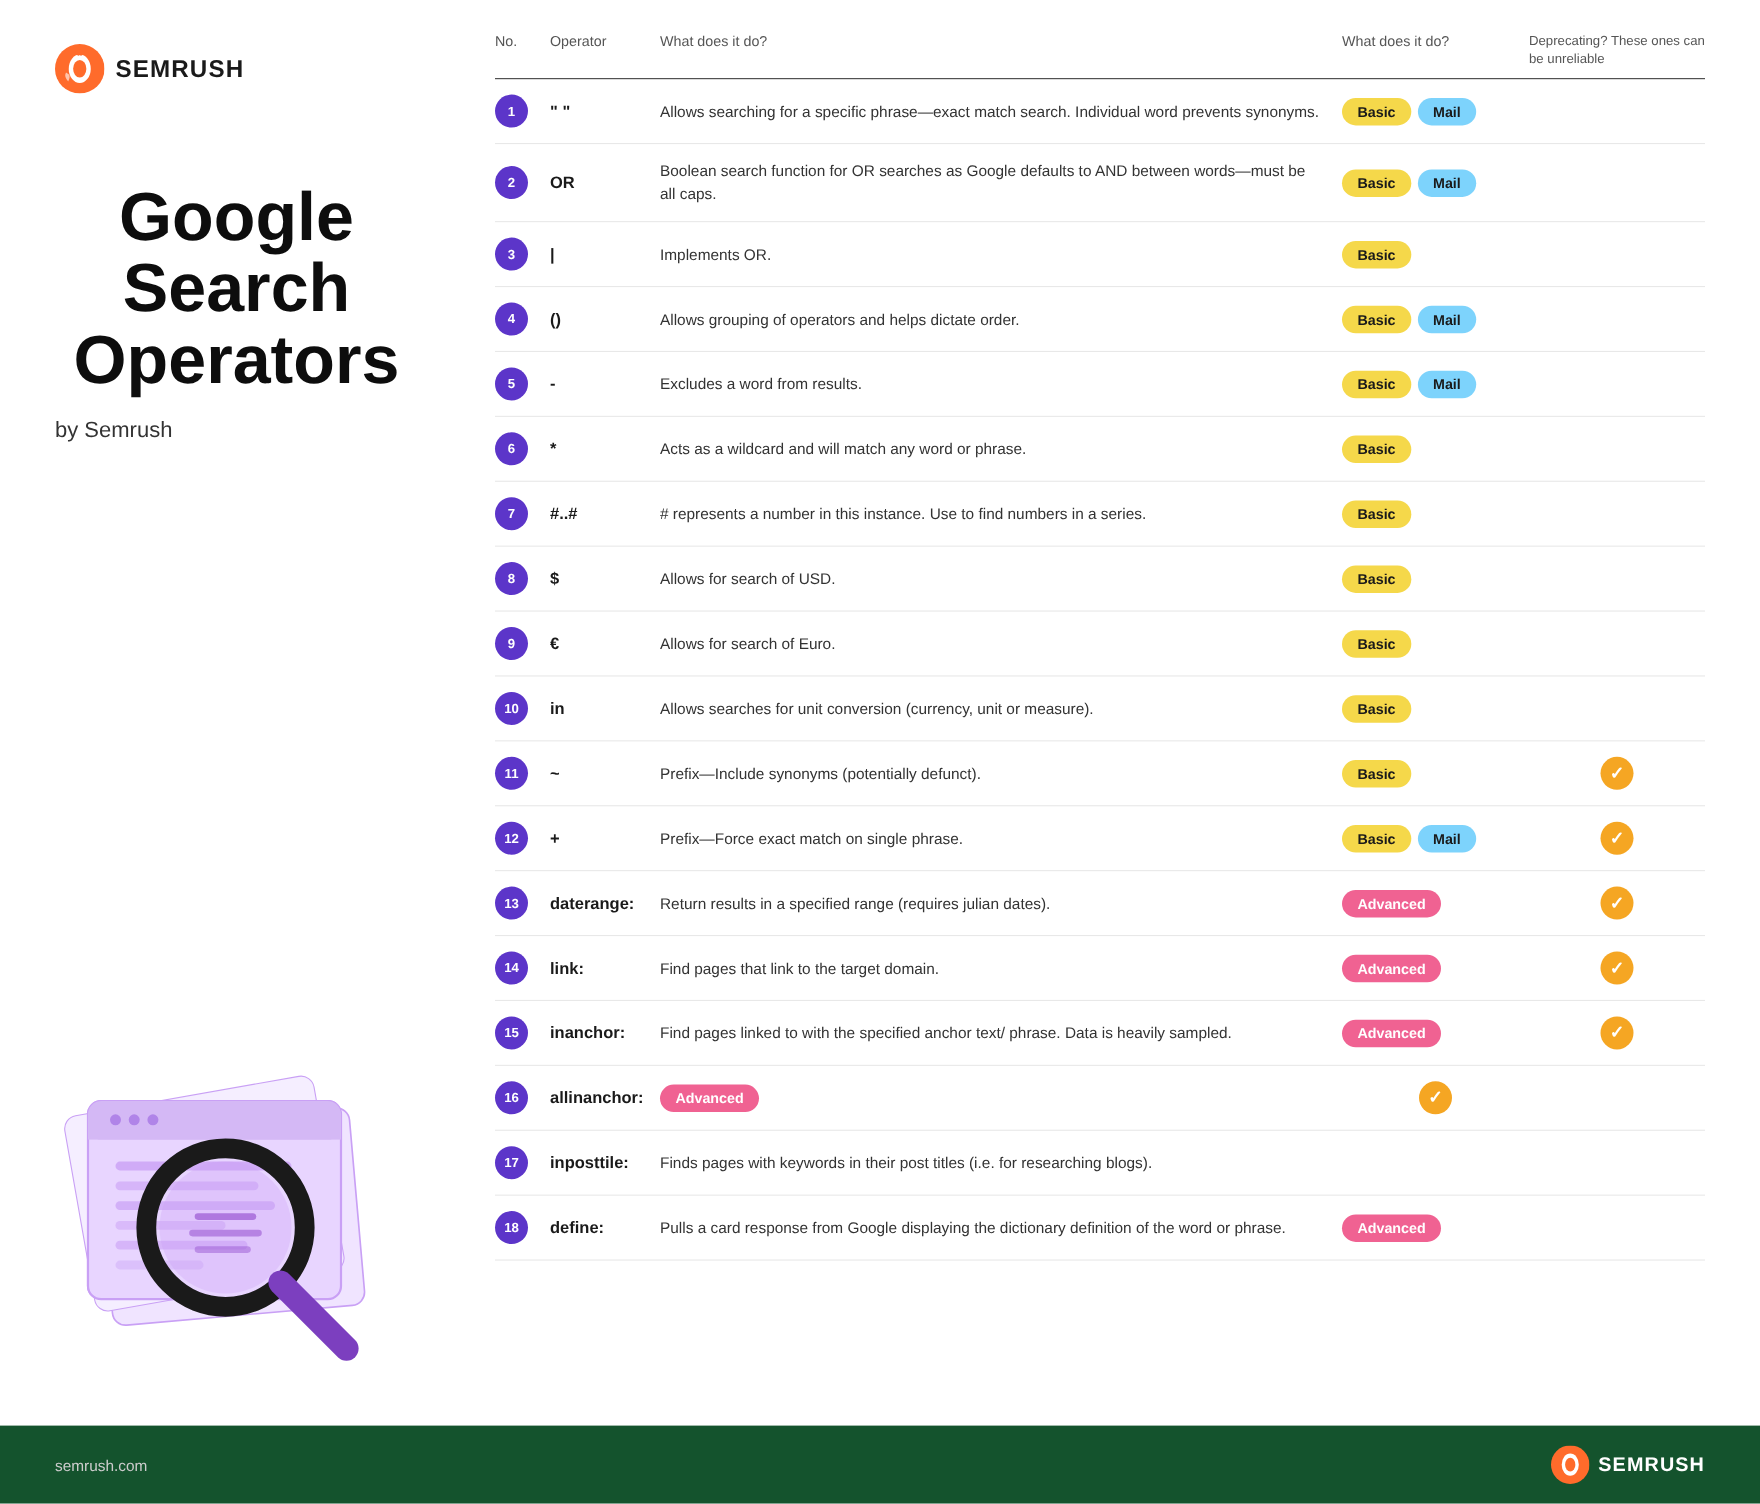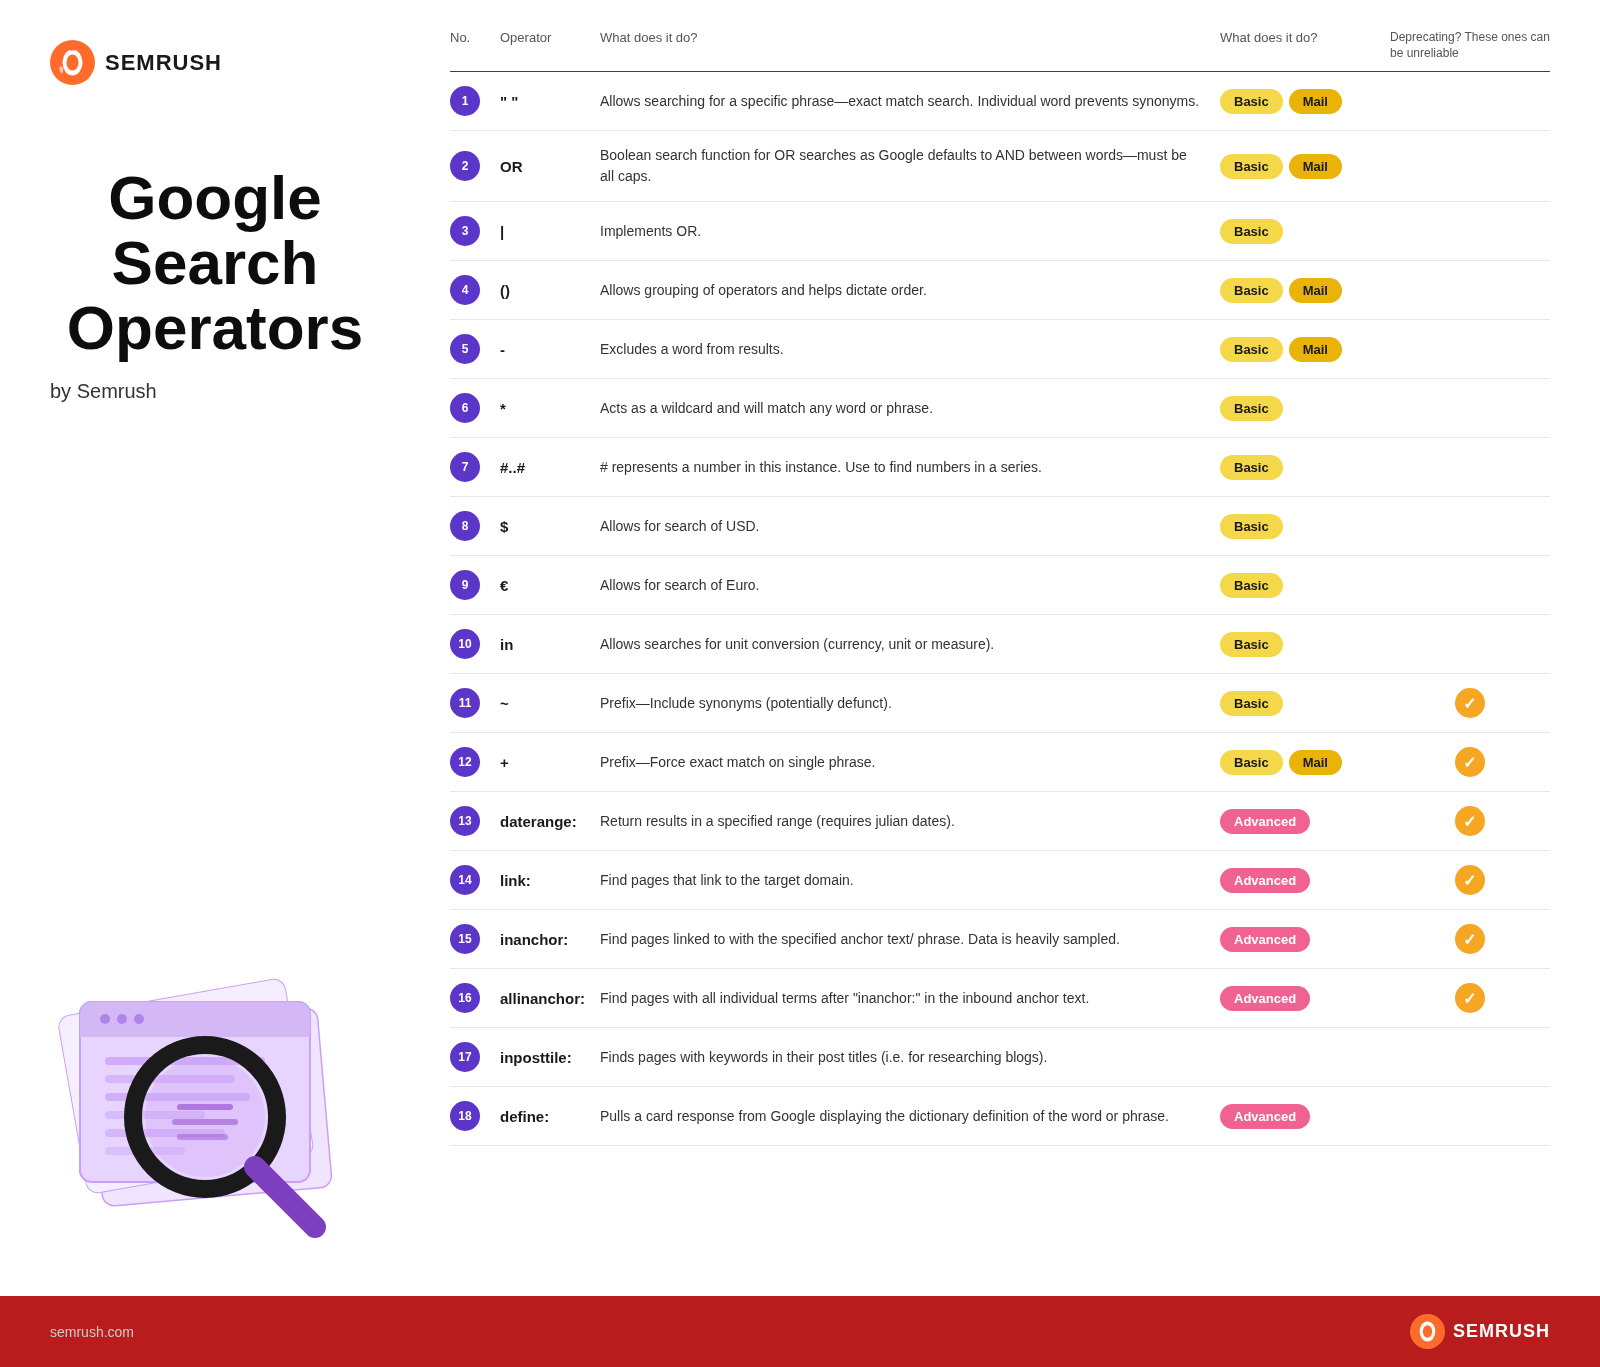--- a/index.html
+++ b/index.html
@@ -149,21 +149,21 @@
       font-size: 13px;
       font-weight: 600;
     }
 
     .tag-basic {
       background: #f5d84a;
       color: #1a1a1a;
     }
 
     .tag-mail {
-      background: #eab308;
+      background: #7dd3fc;
       color: #1a1a1a;
     }
 
     .tag-advanced {
       background: #f06292;
       color: #ffffff;
     }
 
     .row-deprecating {
       display: flex;
@@ -179,21 +179,21 @@
       display: flex;
       align-items: center;
       justify-content: center;
       color: white;
       font-size: 16px;
       font-weight: 900;
     }
 
     
     .footer {
-      background: #b91c1c;
+      background: #14532d;
       color: white;
       padding: 18px 50px;
       display: flex;
       justify-content: space-between;
       align-items: center;
     }
 
     .footer-url {
       font-size: 14px;
       color: #ccc;
@@ -482,21 +482,20 @@
           </div>
           <div class="row-deprecating">
             <div class="check-icon">✓</div>
           </div>
         </div>
         <div class="table-row">
           <div>
             <div class="row-number">16</div>
           </div>
           <div class="row-operator">allinanchor:</div>
-          <div class="row-description">Find pages with all individual terms after "inanchor:" in the inbound anchor text.</div>
           <div class="row-tags">
             <span class="tag tag-advanced">Advanced</span>
           </div>
           <div class="row-deprecating">
             <div class="check-icon">✓</div>
           </div>
         </div>
         <div class="table-row">
           <div>
             <div class="row-number">17</div>

